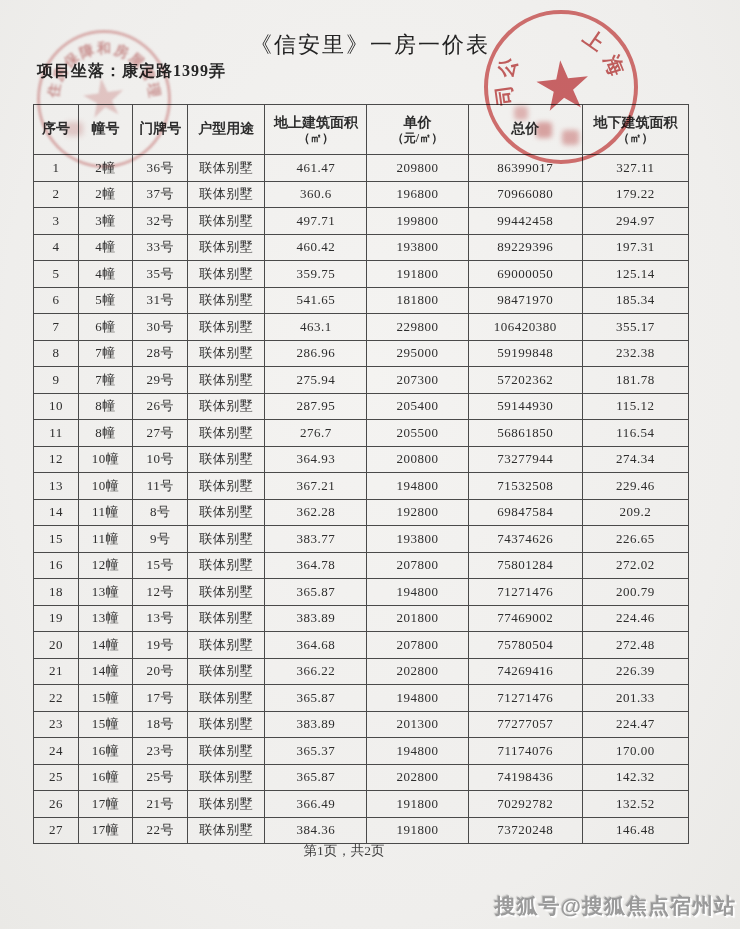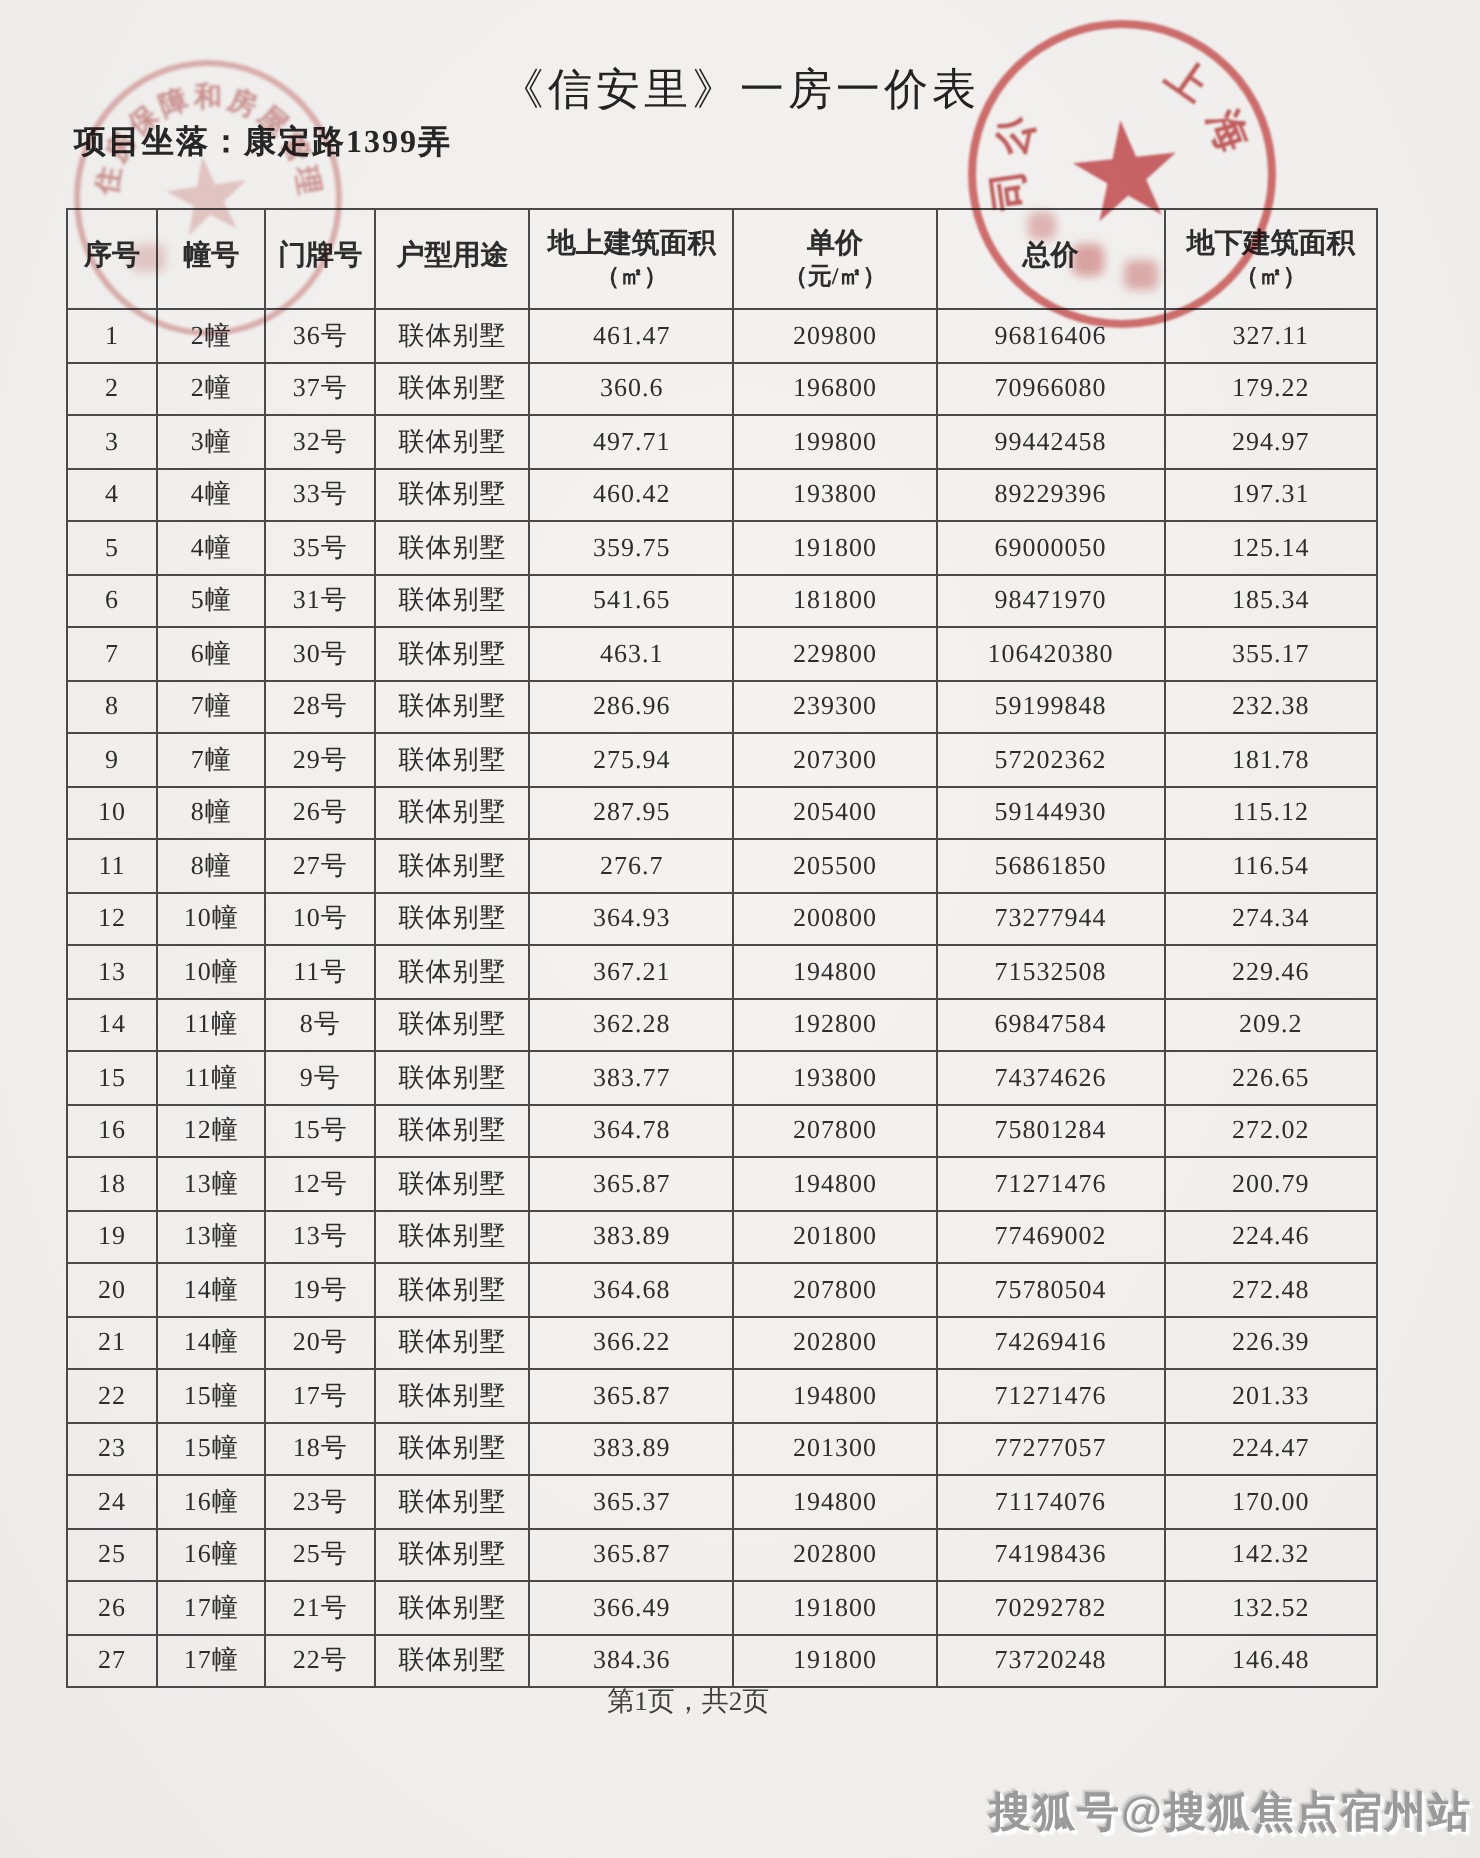--- a/index.html
+++ b/index.html
@@ -99,21 +99,21 @@
         </tr>
     </thead>
     <tbody>
         <tr>
           <td>1</td>
           <td>2幢</td>
           <td>36号</td>
           <td>联体别墅</td>
           <td>461.47</td>
           <td>209800</td>
-          <td>96816406</td>
+          <td>86399017</td>
           <td>327.11</td>
         </tr>
         <tr>
           <td>2</td>
           <td>2幢</td>
           <td>37号</td>
           <td>联体别墅</td>
           <td>360.6</td>
           <td>196800</td>
           <td>70966080</td>
@@ -168,21 +168,21 @@
           <td>229800</td>
           <td>106420380</td>
           <td>355.17</td>
         </tr>
         <tr>
           <td>8</td>
           <td>7幢</td>
           <td>28号</td>
           <td>联体别墅</td>
           <td>286.96</td>
-          <td>239300</td>
+          <td>295000</td>
           <td>59199848</td>
           <td>232.38</td>
         </tr>
         <tr>
           <td>9</td>
           <td>7幢</td>
           <td>29号</td>
           <td>联体别墅</td>
           <td>275.94</td>
           <td>207300</td>

